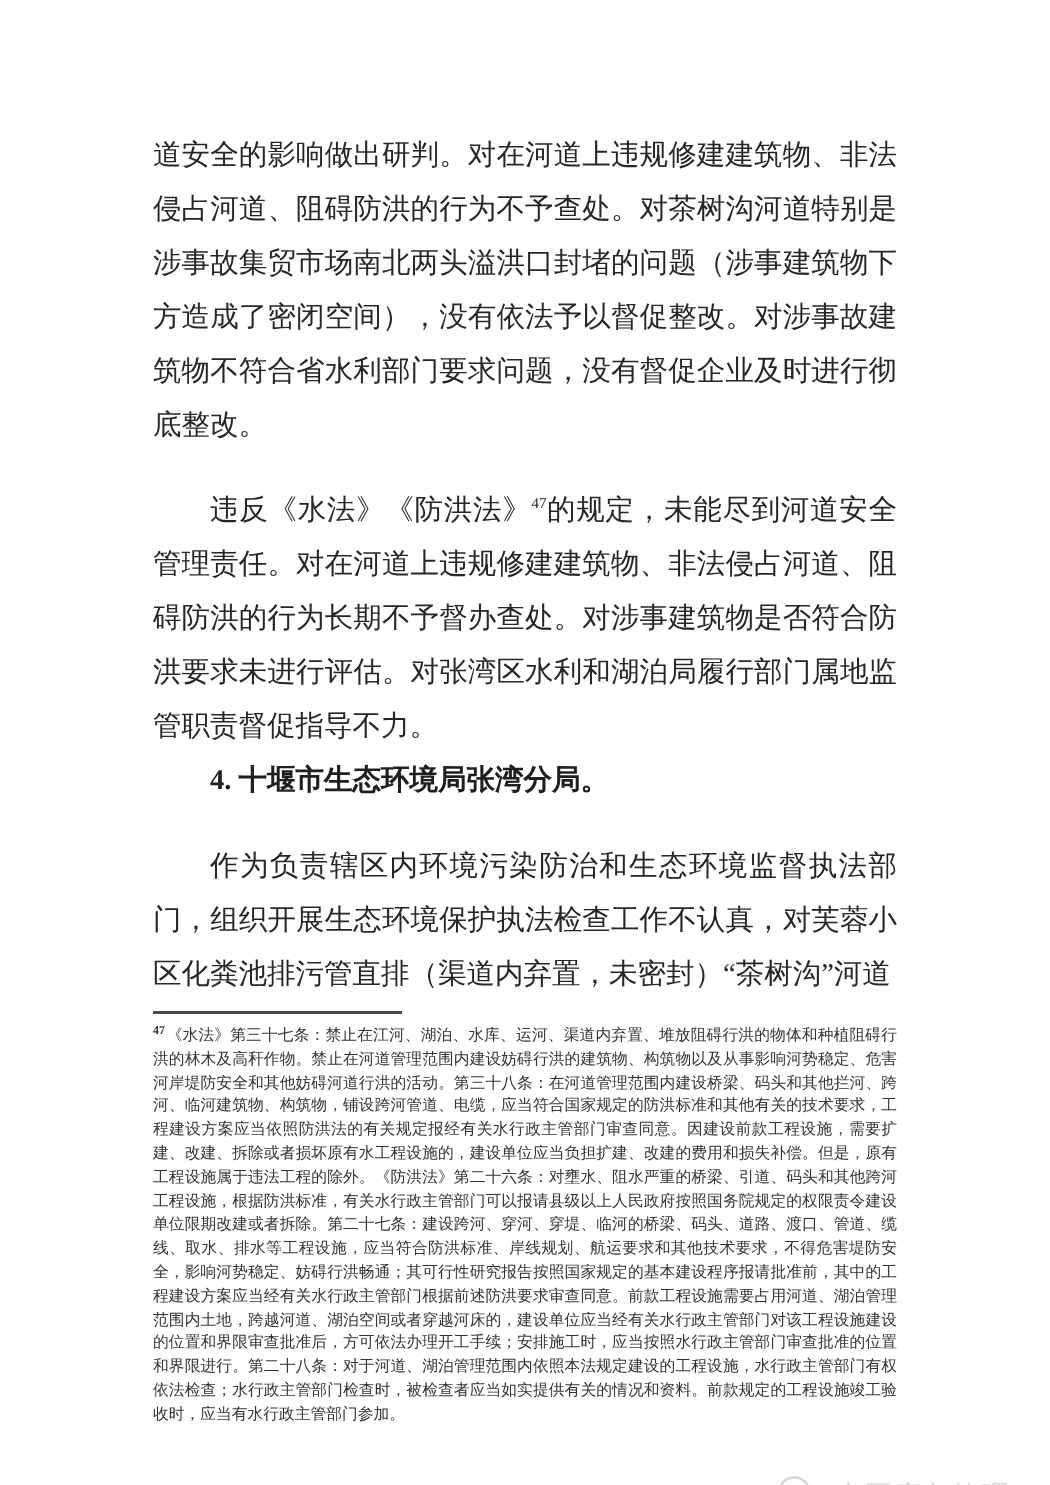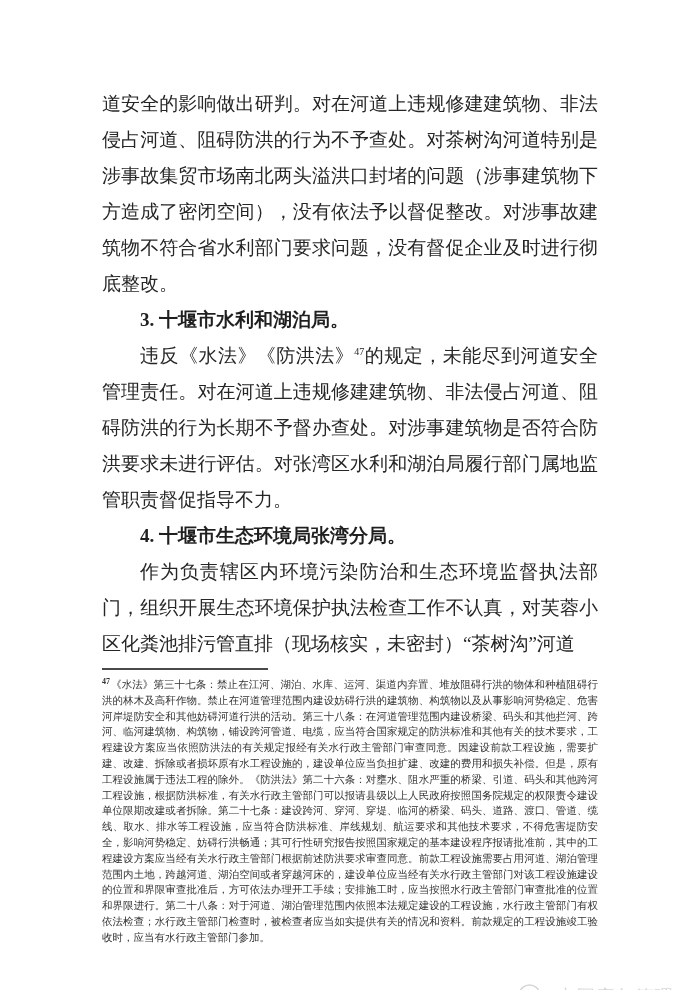--- a/index.html
+++ b/index.html
@@ -18,21 +18,21 @@
     background: #ffffff;
     padding: 86px 102px 0 102px;
   }
   .body-text {
     color: #262626;
     font-size: 19px;
     line-height: 36px;
     text-align: justify;
   }
   .para { margin: 0; }
-  .para.indent { text-indent: 2em; }
+  .para.indent { text-indent: 2em; margin-top: 21px; }
   .para.no-indent { text-indent: 0; }
   .para.heading { text-indent: 2em; font-weight: bold; color: #1f1f1f; }
   sup.ref {
     font-size: 10px;
     line-height: 0;
     vertical-align: super;
     letter-spacing: 0;
   }
   .footnote-area {
     margin-top: 6px;
@@ -75,27 +75,26 @@
   .footer svg { display: block; }
 </style>
 </head>
 <body>
 
 <div class="page">
 
   <div class="body-text">
     <p class="para no-indent">道安全的影响做出研判。对在河道上违规修建建筑物、非法侵占河道、阻碍防洪的行为不予查处。对茶树沟河道特别是涉事故集贸市场南北两头溢洪口封堵的问题（涉事建筑物下方造成了密闭空间），没有依法予以督促整改。对涉事故建筑物不符合省水利部门要求问题，没有督促企业及时进行彻底整改。</p>
 
-    <p class="para heading">3. 十堰市水利和湖泊局。</p>
 
     <p class="para indent"><span>违反《水法》《防洪法》</span><sup class="ref">47</sup><span>的规定，未能尽到河道安全管理责任。对在河道上违规修建建筑物、非法侵占河道、阻碍防洪的行为长期不予督办查处。对涉事建筑物是否符合防洪要求未进行评估。对张湾区水利和湖泊局履行部门属地监管职责督促指导不力。</span></p>
 
     <p class="para heading">4. 十堰市生态环境局张湾分局。</p>
 
-    <p class="para indent">作为负责辖区内环境污染防治和生态环境监督执法部门，组织开展生态环境保护执法检查工作不认真，对芙蓉小区化粪池排污管直排（现场核实，未密封）“茶树沟”河道</p>
+    <p class="para indent">作为负责辖区内环境污染防治和生态环境监督执法部门，组织开展生态环境保护执法检查工作不认真，对芙蓉小区化粪池排污管直排（渠道内弃置，未密封）“茶树沟”河道</p>
   </div>
 
   <div class="footnote-area">
     <div class="footnote-rule"></div>
     <p class="footnote"><sup class="fn-marker">47</sup><span>《水法》第三十七条：禁止在江河、湖泊、水库、运河、渠道内弃置、堆放阻碍行洪的物体和种植阻碍行洪的林木及高秆作物。禁止在河道管理范围内建设妨碍行洪的建筑物、构筑物以及从事影响河势稳定、危害河岸堤防安全和其他妨碍河道行洪的活动。第三十八条：在河道管理范围内建设桥梁、码头和其他拦河、跨河、临河建筑物、构筑物，铺设跨河管道、电缆，应当符合国家规定的防洪标准和其他有关的技术要求，工程建设方案应当依照防洪法的有关规定报经有关水行政主管部门审查同意。因建设前款工程设施，需要扩建、改建、拆除或者损坏原有水工程设施的，建设单位应当负担扩建、改建的费用和损失补偿。但是，原有工程设施属于违法工程的除外。《防洪法》第二十六条：对壅水、阻水严重的桥梁、引道、码头和其他跨河工程设施，根据防洪标准，有关水行政主管部门可以报请县级以上人民政府按照国务院规定的权限责令建设单位限期改建或者拆除。第二十七条：建设跨河、穿河、穿堤、临河的桥梁、码头、道路、渡口、管道、缆线、取水、排水等工程设施，应当符合防洪标准、岸线规划、航运要求和其他技术要求，不得危害堤防安全，影响河势稳定、妨碍行洪畅通；其可行性研究报告按照国家规定的基本建设程序报请批准前，其中的工程建设方案应当经有关水行政主管部门根据前述防洪要求审查同意。前款工程设施需要占用河道、湖泊管理范围内土地，跨越河道、湖泊空间或者穿越河床的，建设单位应当经有关水行政主管部门对该工程设施建设的位置和界限审查批准后，方可依法办理开工手续；安排施工时，应当按照水行政主管部门审查批准的位置和界限进行。第二十八条：对于河道、湖泊管理范围内依照本法规定建设的工程设施，水行政主管部门有权依法检查；水行政主管部门检查时，被检查者应当如实提供有关的情况和资料。前款规定的工程设施竣工验收时，应当有水行政主管部门参加。</span></p>
   </div>
 
   <div class="footer">
     <svg width="32" height="26" viewBox="0 0 32 26" fill="none" stroke="#d6d6d6" stroke-width="1.6">
       <ellipse cx="11.5" cy="10" rx="9.5" ry="8"></ellipse>

